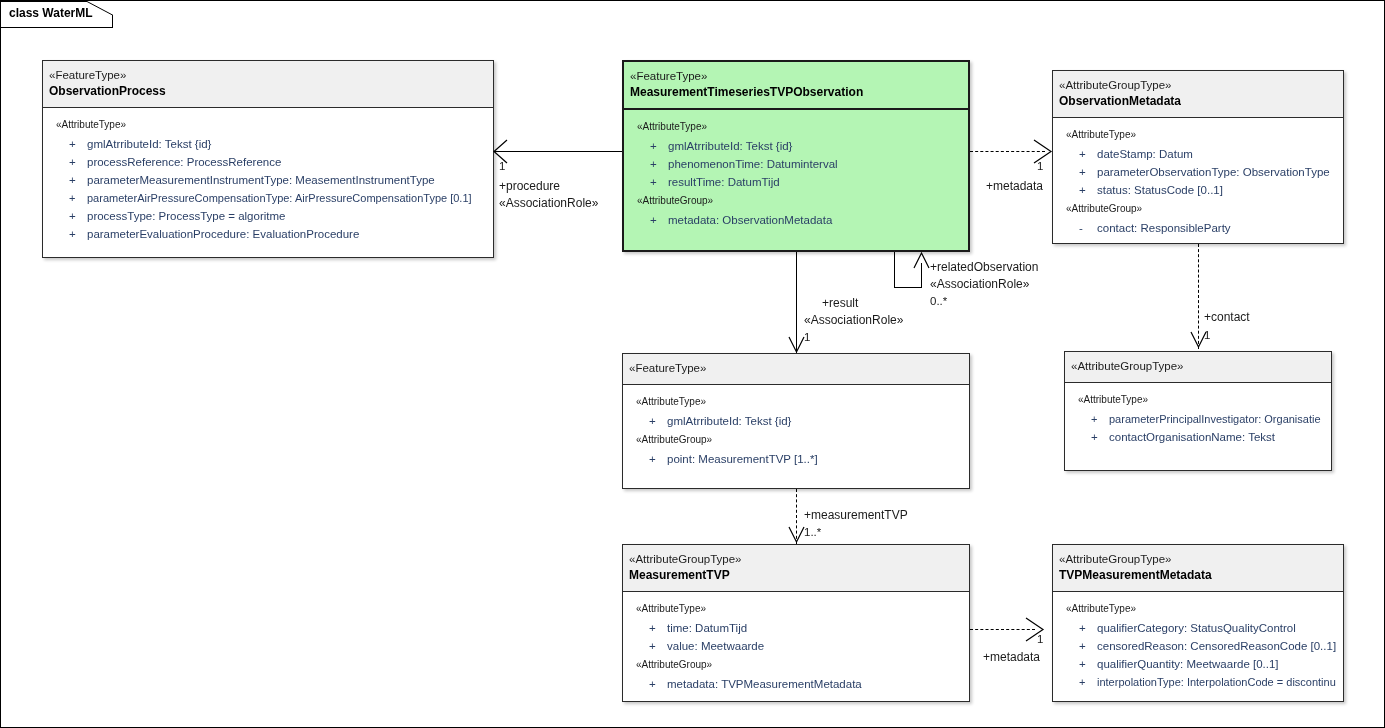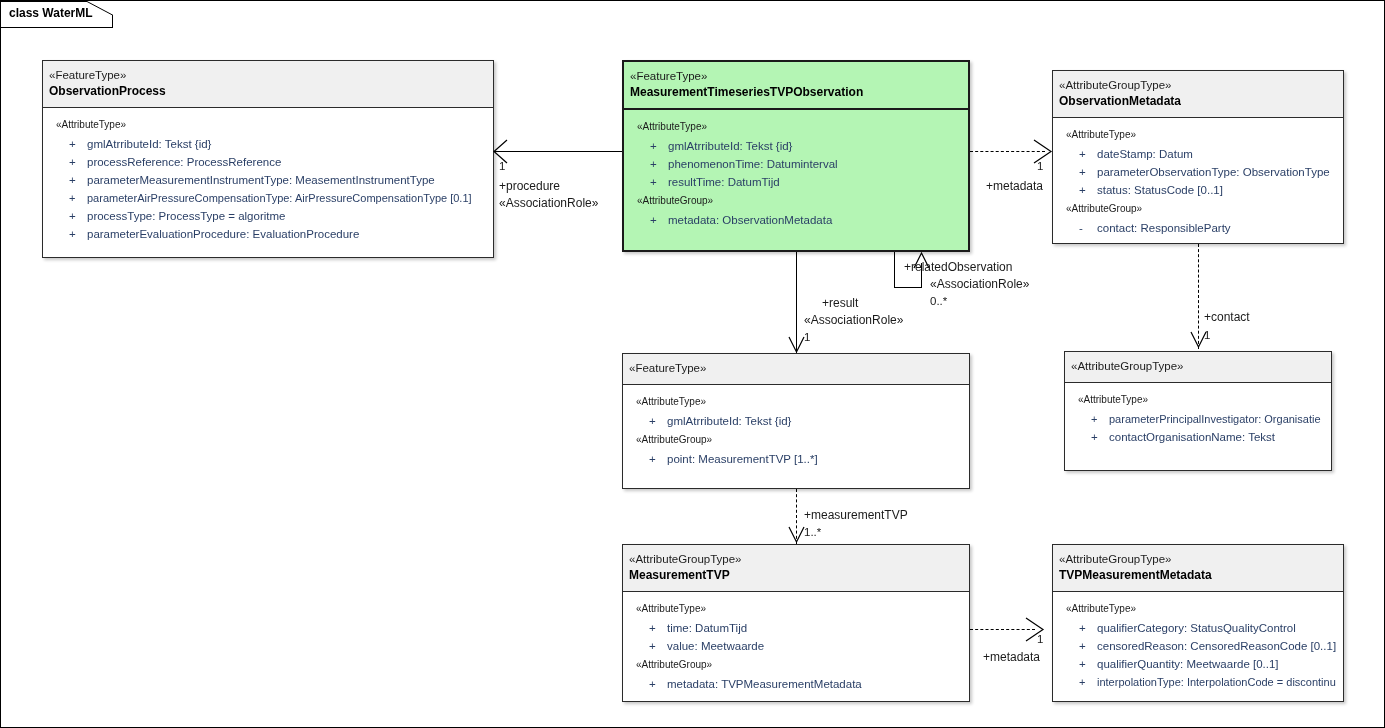--- a/index.html
+++ b/index.html
@@ -274,21 +274,21 @@
   </svg>
   <div class="mult" style="left:1036px; top:157px;">1</div>
   <div class="conn-label" style="left:985px; top:177px;">+metadata</div>
 
   <div class="ln v" style="left:893px; top:251px; width:1px; height:36px;"></div>
   <div class="ln h" style="left:893px; top:286px; width:28px;"></div>
   <div class="ln v" style="left:920px; top:262px; width:1px; height:25px;"></div>
   <svg class="arrow-svg" style="left:907px; top:249px; width:28px; height:24px;">
     <polyline points="6,18 13.5,3 21,18" fill="none" stroke="#000000" stroke-width="1.2"></polyline>
   </svg>
-  <div class="conn-label" style="left:903px; top:258px;">+relatedObservation</div>
+  <div class="conn-label" style="left:929px; top:258px;">+relatedObservation</div>
   <div class="conn-label" style="left:929px; top:275px;">«AssociationRole»</div>
   <div class="mult" style="left:929px; top:292px;">0..*</div>
 
   <div class="ln v" style="left:795px; top:251px; width:1px; height:101px;"></div>
   <svg class="arrow-svg" style="left:782px; top:330px; width:28px; height:26px;">
     <polyline points="6,6 13.5,21 21,6" fill="none" stroke="#000000" stroke-width="1.2"></polyline>
   </svg>
   <div class="conn-label" style="left:803px; top:294px;margin-left:18px;">+result</div>
   <div class="conn-label" style="left:803px; top:311px;">«AssociationRole»</div>
   <div class="mult" style="left:803px; top:328px;">1</div>

